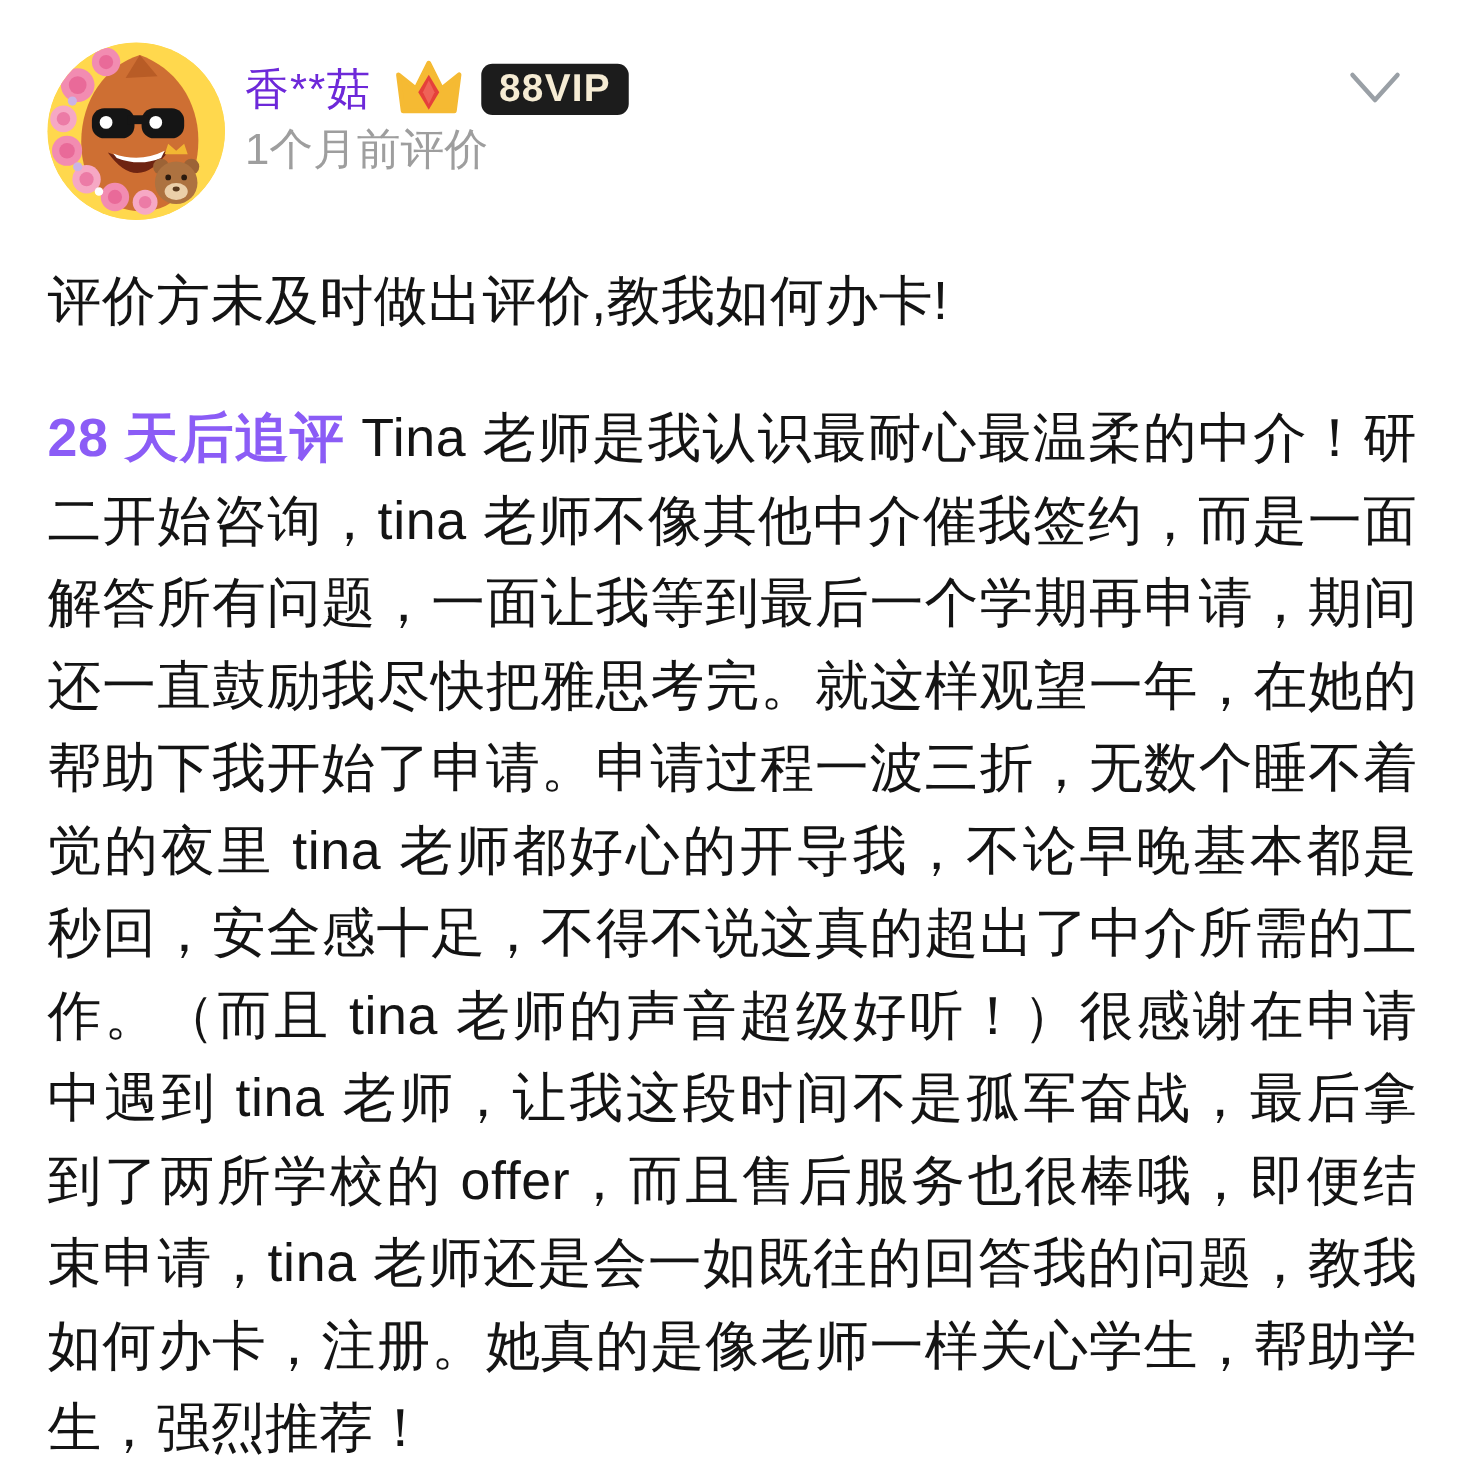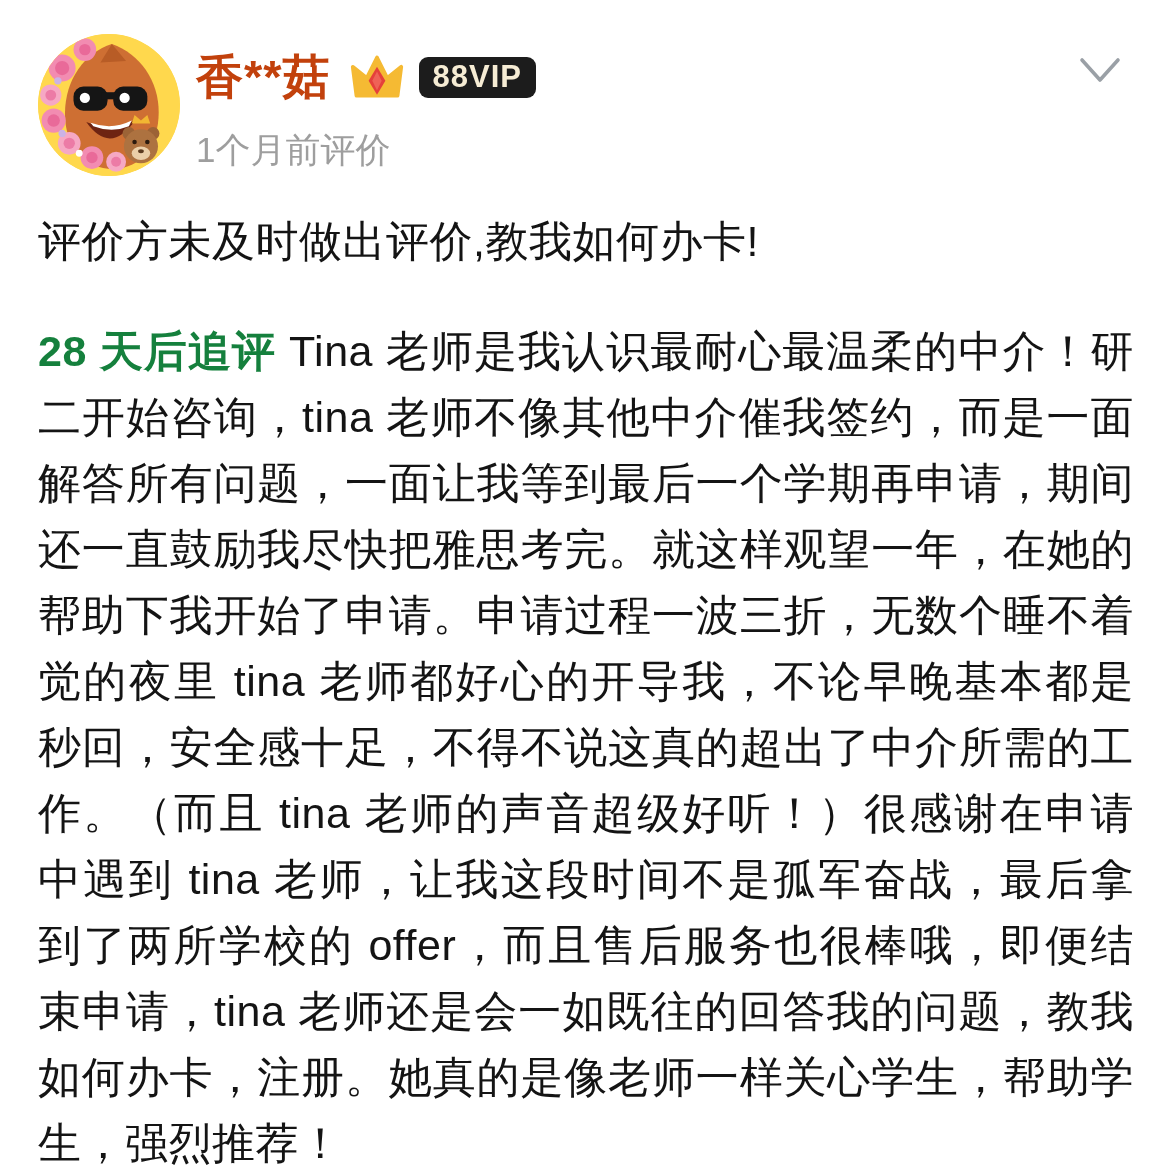--- a/index.html
+++ b/index.html
@@ -13,43 +13,43 @@
 
   
   .header { display: flex; align-items: flex-start; position: relative; }
   .avatar {
     width: 142px; height: 142px; border-radius: 50%;
     overflow: hidden; flex: 0 0 auto; background: #FFD84D;
   }
   .avatar svg { display: block; width: 100%; height: 100%; }
   .header-text { margin-left: 16px; padding-top: 12px; }
   .name-row { display: flex; align-items: center; gap: 14px; }
-  .username { font-size: 47px; font-weight: 700; color: #c2410c; letter-spacing: 1px; }
+  .username { font-size: 35px; font-weight: 400; color: #6d28d9; letter-spacing: 1px; }
   .crown { width: 56px; height: 50px; margin-left: 4px; }
   .vip-badge {
     background: #1c1c1c; color: #f6ecd4;
     font-size: 31px; font-weight: 700; letter-spacing: 1px;
     border-radius: 9px; padding: 4px 14px 6px 14px; line-height: 1;
     display: inline-block;
   }
-  .timestamp { margin-top: 18px; font-size: 35px; color: #9e9e9e; }
+  .timestamp { font-size: 35px; color: #9e9e9e; }
   .chevron {
     position: absolute; right: 8px; top: 22px;
     width: 44px; height: 30px; cursor: pointer;
   }
 
   
   .review-body { margin-top: 32px; width: 1096px; }
   .review-text {
     font-size: 43px; line-height: 66px; font-weight: 500;
     color: #141414; text-align: justify;
     letter-spacing: 0.5px;
   }
   .default-review { margin-bottom: 44px; }
-  .followup-label { color: #15803d; font-weight: 600; }
+  .followup-label { color: #8b5cf6; font-weight: 600; }
 </style>
 </head>
 <body>
 
 <div class="review-card">
 
   <div class="header">
 
     <div class="avatar">
       <svg viewBox="0 0 100 100" xmlns="http://www.w3.org/2000/svg">

